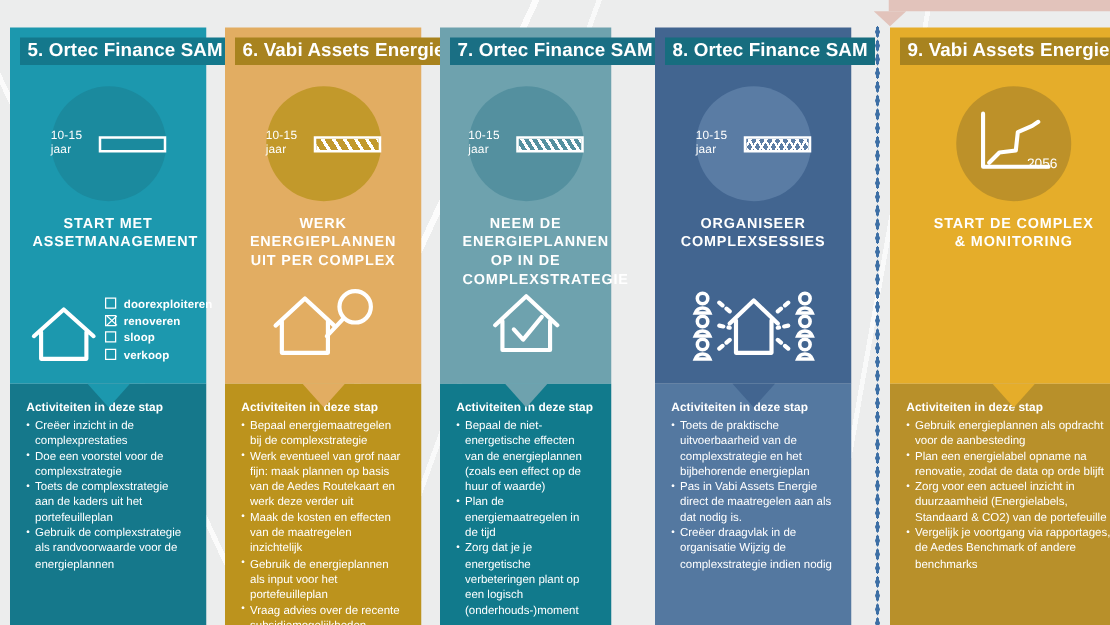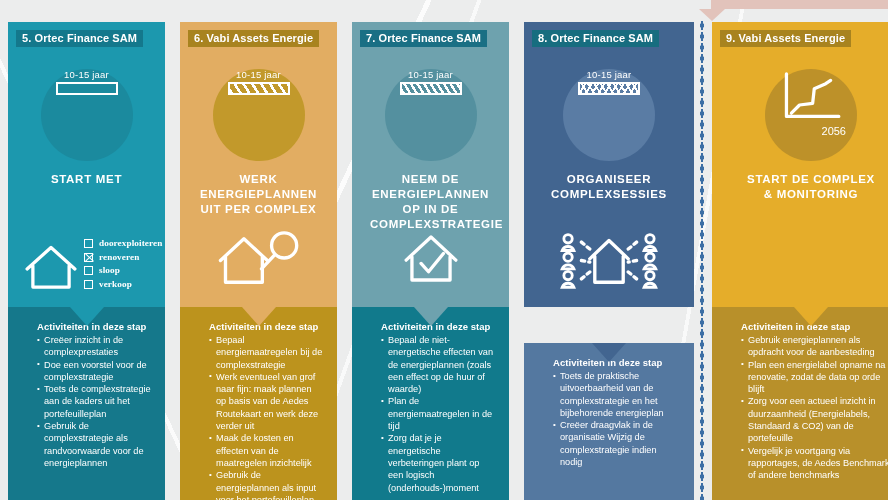--- a/index.html
+++ b/index.html
@@ -45,56 +45,56 @@
   .col-bot{position:relative;flex:1 1 auto;}
   .notch{
     position:absolute;top:0;left:50%;transform:translateX(-50%);
     width:0;height:0;border-left:17px solid transparent;
     border-right:17px solid transparent;border-top:19px solid transparent;
   }
 
   .tag{
     position:absolute;top:8px;left:8px;
     padding:2px 6px 3px 6px;
-    font-size:11px;font-weight:bold;color:#ffffff;letter-spacing:.1px;
+    font-size:15px;font-weight:bold;color:#ffffff;letter-spacing:.1px;
     white-space:nowrap;
   }
 
   .circle{
     position:absolute;top:47px;left:50%;transform:translateX(-50%);
     width:92px;height:92px;border-radius:50%;
-    display:flex;flex-direction:column;align-items:center;justify-content:flex-start;
+    display:flex;flex-direction:row;align-items:center;justify-content:center;
   }
   .circle .yrs{font-size:9.5px;color:#fff;margin-bottom:2px;letter-spacing:.2px;}
   .bar{width:62px;height:13px;border:2px solid #fff;box-sizing:border-box;position:relative;overflow:hidden;}
   .bar i{position:absolute;top:0;left:0;bottom:0;display:block;}
 
   .heading{
     position:absolute;top:150px;left:0;right:0;
     text-align:center;color:#ffffff;font-weight:bold;
     font-size:11.5px;line-height:15px;letter-spacing:.7px;
     padding:0 18px;box-sizing:border-box;
   }
 
   .icon-wrap{position:absolute;top:205px;left:0;right:0;display:flex;justify-content:center;}
 
   .act{
-    padding:14px 13px 0 13px;color:#ffffff;margin-left:16px;
+    padding:14px 13px 0 13px;color:#ffffff;
   }
   .act h4{margin:0 0 2px 0;font-size:9.5px;font-weight:bold;letter-spacing:.05px;}
   .act ul{margin:0;padding:0;list-style:none;}
   .act li{
     font-size:9.2px;line-height:12.3px;
     padding-left:7px;position:relative;margin-bottom:0px;
   }
   .act li:before{content:"\2022";position:absolute;left:0;top:-.5px;font-size:8px;}
 
   
   .cbx{position:absolute;top:216px;left:76px;}
-  .cbx .row{display:flex;align-items:flex-end;margin-bottom:3.5px;font-family:Liberation Serif, serif;}
+  .cbx .row{display:flex;align-items:flex-start;margin-bottom:3.5px;}
   .cbx .box{width:9px;height:9px;border:1.6px solid #fff;box-sizing:border-box;margin-right:6px;position:relative;}
   .cbx .box.x:before,.cbx .box.x:after{
     content:"";position:absolute;left:-1px;top:3px;width:11px;height:1.3px;background:#fff;
   }
   .cbx .box.x:before{transform:rotate(43deg);}
   .cbx .box.x:after{transform:rotate(-43deg);}
   .cbx .lbl{font-size:9.2px;color:#fff;font-weight:bold;letter-spacing:.1px;}
 </style>
 </head>
 <body>
@@ -109,20 +109,21 @@
       <div class="col-top" style="background: rgb(28, 152, 174);">
         <div class="tag" style="background: rgb(20, 120, 140);">5. Ortec Finance SAM</div>
         <div class="circle" style="background: rgb(27, 138, 158);">
           <div class="yrs">10-15 jaar</div>
           <div class="bar">
             <i style="width: 0%;"></i>
           </div>
         </div>
         <div class="heading">
           <div>START MET</div>
+          <div>ASSETMANAGEMENT</div>
         </div>
         <div class="icon-wrap" style="position: absolute; top: 214px; left: 14px; right: auto;">
           <svg width="58" height="56" viewBox="0 0 70 68">
             <path stroke="#ffffff" fill="none" stroke-width="4" stroke-linecap="round" stroke-linejoin="round" d="M6 40 L35 14 L64 40 M13 36 V62 H57 V36"></path>
           </svg>
         </div>
         <div class="cbx">
           <div class="row">
             <span class="box"></span>
             <span class="lbl">doorexploiteren</span>
@@ -182,21 +183,21 @@
           <ul>
             <li>Bepaal energiemaatregelen bij de complexstrategie</li>
             <li>Werk eventueel van grof naar fijn: maak plannen op basis van de Aedes Routekaart en werk deze verder uit</li>
             <li>Maak de kosten en effecten van de maatregelen inzichtelijk</li>
             <li>Gebruik de energieplannen als input voor het portefeuilleplan</li>
             <li>Vraag advies over de recente subsidiemogelijkheden.</li>
           </ul>
         </div>
       </div>
     </div>
-    <div class="col" style="left: 352px; width: 157px;">
+    <div class="col" style="left: 352px; width: 137px;">
       <div class="col-top" style="background: rgb(110, 162, 174);">
         <div class="tag" style="background: rgb(26, 111, 132);">7. Ortec Finance SAM</div>
         <div class="circle" style="background: rgb(84, 144, 159);">
           <div class="yrs">10-15 jaar</div>
           <div class="bar">
             <i style="width: 100%; background: repeating-linear-gradient(58deg, rgb(255, 255, 255) 0px, rgb(255, 255, 255) 2.4px, transparent 2.4px, transparent 5.6px);"></i>
           </div>
         </div>
         <div class="heading">
           <div>NEEM DE ENERGIEPLANNEN</div>
@@ -215,21 +216,21 @@
         <div class="act">
           <h4>Activiteiten in deze stap</h4>
           <ul>
             <li>Bepaal de niet-energetische effecten van de energieplannen (zoals een effect op de huur of waarde)</li>
             <li>Plan de energiemaatregelen in de tijd</li>
             <li>Zorg dat je je energetische verbeteringen plant op een logisch (onderhouds-)moment</li>
           </ul>
         </div>
       </div>
     </div>
-    <div class="col" style="left: 524px; width: 170px; gap: 36px;">
+    <div class="col" style="left: 524px; width: 157px;">
       <div class="col-top" style="background: rgb(66, 101, 144);">
         <div class="tag" style="background: rgb(23, 109, 127);">8. Ortec Finance SAM</div>
         <div class="circle" style="background: rgb(90, 124, 164);">
           <div class="yrs">10-15 jaar</div>
           <div class="bar">
             <i style="width: 100%; background: repeating-linear-gradient(58deg, rgb(255, 255, 255) 0px, rgb(255, 255, 255) 1.8px, transparent 1.8px, transparent 5.4px), repeating-linear-gradient(-58deg, rgb(255, 255, 255) 0px, rgb(255, 255, 255) 1.8px, transparent 1.8px, transparent 5.4px);"></i>
           </div>
         </div>
         <div class="heading">
           <div>ORGANISEER</div>
@@ -253,20 +254,21 @@
             <path stroke="#ffffff" fill="none" stroke-width="4" stroke-linecap="round" stroke-linejoin="round" stroke-dasharray="4 5" d="M34 18 L46 28 M34 40 L44 42 M34 62 L46 52 M100 18 L88 28 M100 40 L90 42 M100 62 L88 52"></path>
           </svg>
         </div>
       </div>
       <div class="col-bot" style="background: rgb(84, 120, 160);">
         <div class="notch" style="border-top-color: rgb(66, 101, 144);"></div>
         <div class="act">
           <h4>Activiteiten in deze stap</h4>
           <ul>
             <li>Toets de praktische uitvoerbaarheid van de complexstrategie en het bijbehorende energieplan</li>
+            <li>Pas in Vabi Assets Energie direct de maatregelen aan als dat nodig is.</li>
             <li>Creëer draagvlak in de organisatie Wijzig de complexstrategie indien nodig</li>
           </ul>
         </div>
       </div>
     </div>
     <div class="col" style="left: 712px; width: 198px;">
       <div class="col-top" style="background: rgb(229, 173, 42);">
         <div class="tag" style="background: rgb(168, 131, 31);">9. Vabi Assets Energie</div>
         <div class="circle" style="background: rgb(189, 145, 41); position: absolute;">
           <div style="position: relative;"><svg width="66" height="54" viewBox="0 0 80 66">

